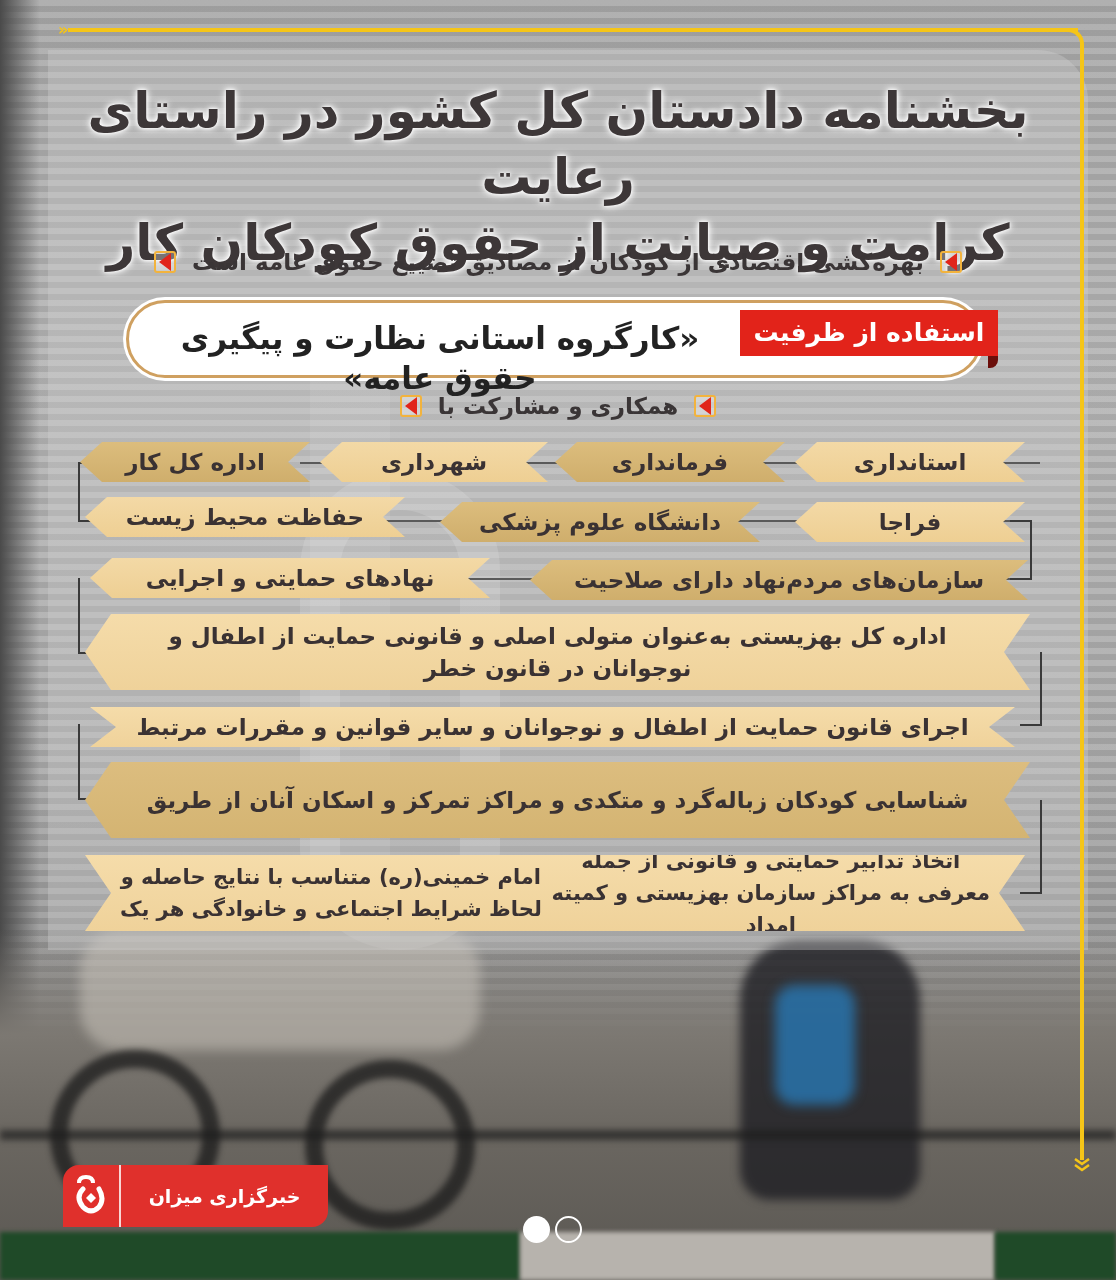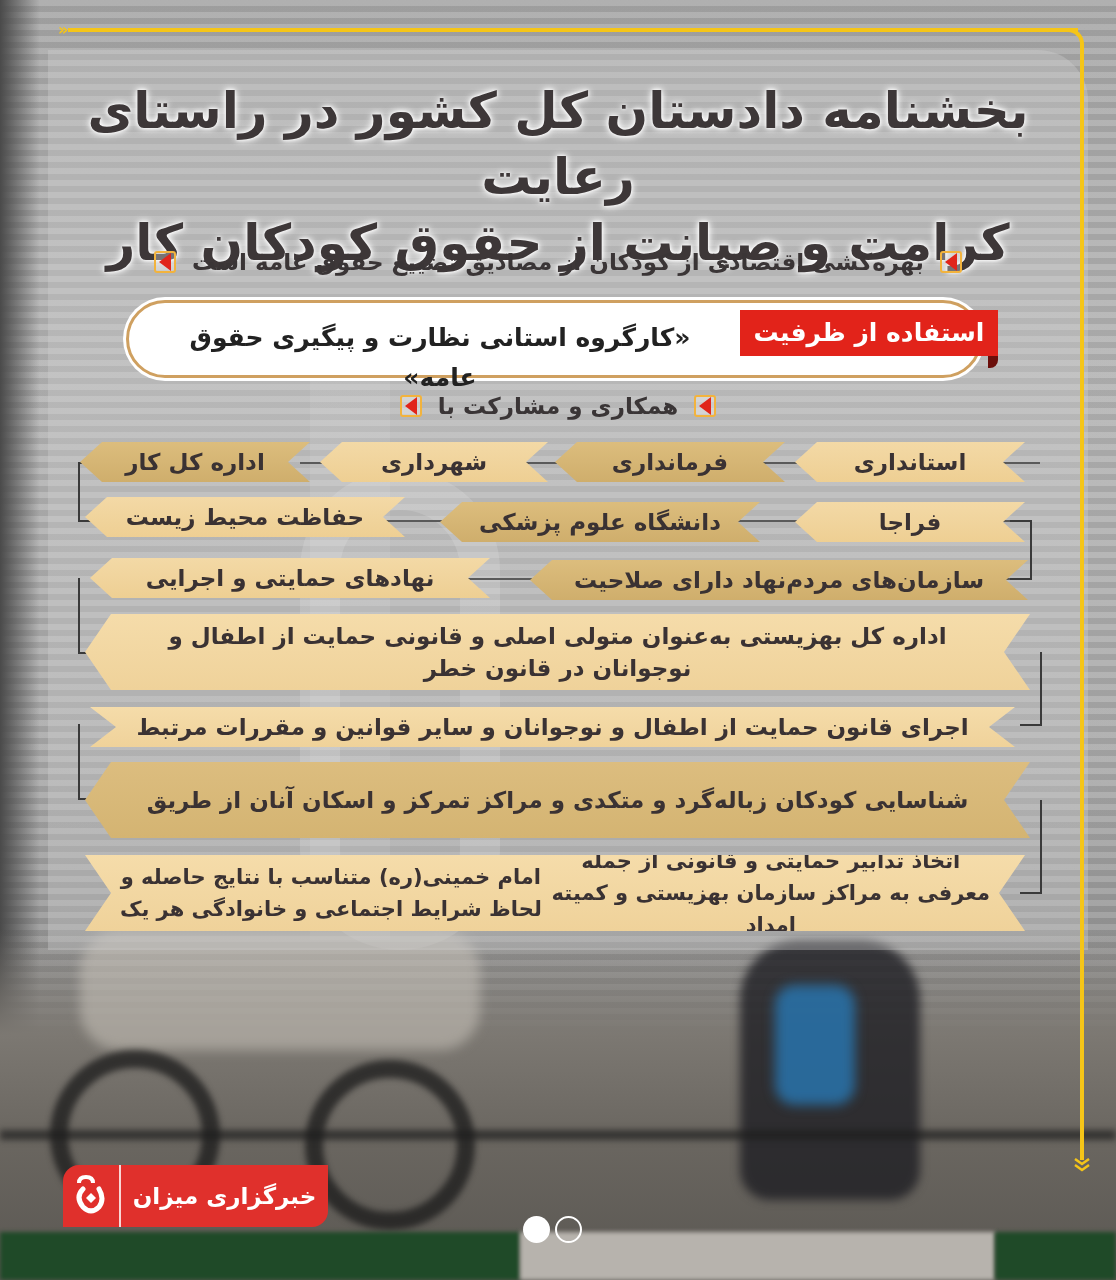--- a/index.html
+++ b/index.html
@@ -128,21 +128,21 @@
 
   
   .capsule {
     position: absolute; left: 126px; top: 300px; width: 856px; height: 78px;
     background: #fff; border-radius: 40px;
     border: 3px solid #cfa060;
     box-shadow: inset 0 0 0 3px #fff, 0 0 0 3px #fff;
   }
   .capsule-text {
     position: absolute; left: 150px; top: 318px; width: 580px;
-    text-align: center; font-size: 25px; font-weight: bold; color: #222;
+    text-align: center; font-size: 31px; font-weight: bold; color: #222;
     line-height: 40px;
   }
   .capsule-label {
     position: absolute; left: 740px; top: 310px; width: 258px; height: 46px;
     background: #e2231a; color: #fff; font-weight: bold; font-size: 25px;
     line-height: 46px; text-align: center;
   }
   .capsule-fold {
     position: absolute; left: 988px; top: 356px; width: 10px; height: 12px;
     background: #6b0f0b; border-bottom-right-radius: 8px;
@@ -178,21 +178,21 @@
   .logo-badge {
     position: absolute; left: 63px; top: 1165px; width: 265px; height: 62px;
     background: #e0302c; border-radius: 16px 0 16px 0; display: flex; align-items: center;
     direction: ltr;
   }
   .logo-icon {
     width: 58px; height: 62px; display: flex; align-items: center; justify-content: center;
     border-right: 2px solid rgba(255,255,255,0.8);
   }
   .logo-text {
-    flex: 1; color: #fff; font-weight: bold; font-size: 23px; text-align: center;
+    flex: 1; color: #fff; font-weight: bold; font-size: 19px; text-align: center;
     direction: rtl;
   }
 
   
   .dot {
     position: absolute; top: 1216px; width: 27px; height: 27px; border-radius: 50%;
   }
   .dot.active { left: 523px; background: #fff; }
   .dot.inactive { left: 555px; border: 2px solid #fff; background: transparent; }
 </style>

